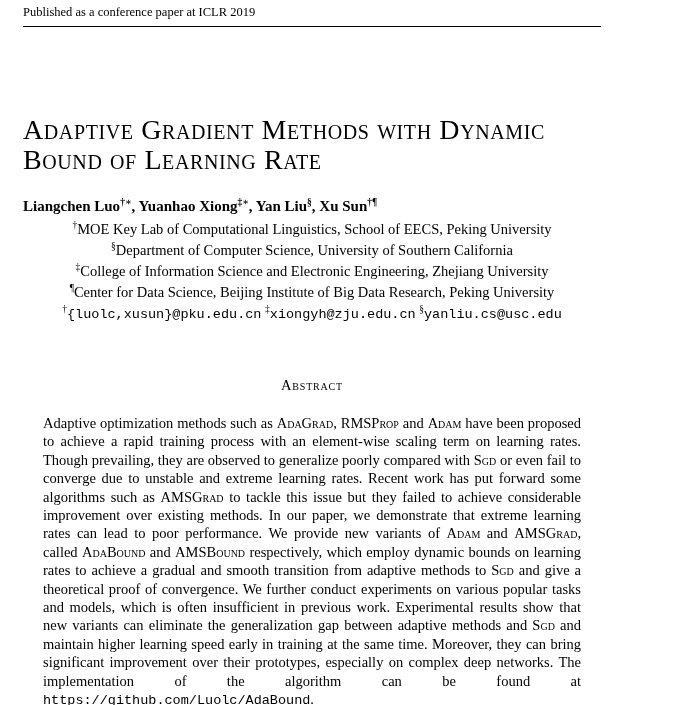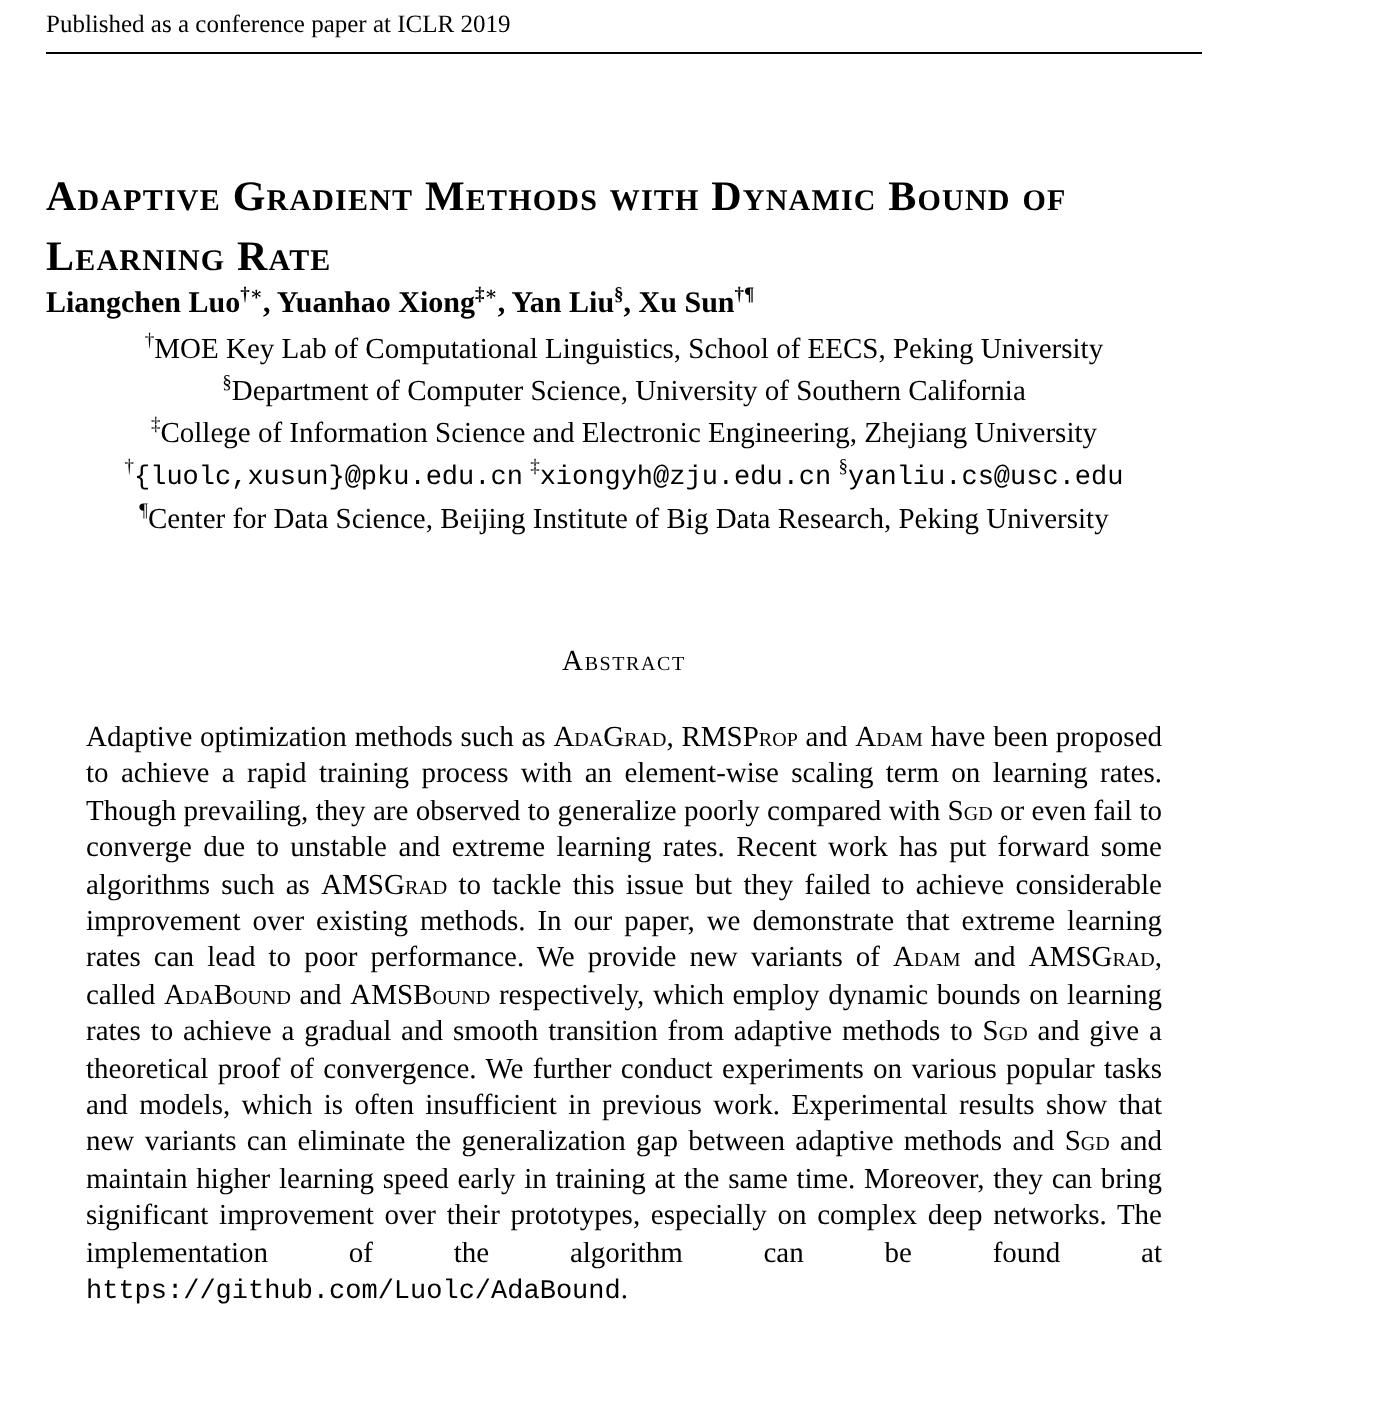--- a/index.html
+++ b/index.html
@@ -8,29 +8,29 @@
     width: 696px; height: 705px;
     font-family: "Liberation Serif", "DejaVu Serif", serif;
     color: #000; overflow: hidden;
   }
   .page { width: 624px; height: 705px; padding: 5px 23px 0 23px; overflow: hidden; }
 
   .pub-line { font-size: 12.5px; line-height: 15px; }
   .rule { border: none; border-top: 1.7px solid #000; margin-top: 6px; }
 
   .title {
-    margin-top: 56px;
+    margin-top: 88px;
     max-width: 620px;
-    font-size: 21px; font-weight: bold;
+    font-size: 28px; font-weight: normal;
     font-variant: small-caps;
     letter-spacing: 0.6px;
     line-height: 30px;
   }
 
-  .authors { font-size: 15px; font-weight: bold; line-height: 19px; }
+  .authors { margin-top: 22px; font-size: 15px; font-weight: bold; line-height: 19px; }
 
   .affiliations { margin-top: 3px; }
   .aff-line { font-size: 14.5px; line-height: 21px; text-align: center; }
 
   sup { font-size: 9.5px; vertical-align: super; line-height: 0; }
 
   .mono { font-family: "Liberation Mono", "DejaVu Sans Mono", monospace; font-size: 13.5px; }
 
   .abstract { margin-top: 52px; }
   .abstract-heading {
@@ -60,22 +60,22 @@
   </div>
 
   <h1 class="title">Adaptive Gradient Methods with Dynamic Bound of Learning Rate</h1>
 
   <div class="authors"><span>Liangchen Luo</span><sup>†∗</sup><span>, Yuanhao Xiong</span><sup>‡∗</sup><span>, Yan Liu</span><sup>§</sup><span>, Xu Sun</span><sup>†¶</sup></div>
 
   <div class="affiliations">
     <div class="aff-line"><sup>†</sup><span>MOE Key Lab of Computational Linguistics, School of EECS, Peking University</span></div>
     <div class="aff-line"><sup>§</sup><span>Department of Computer Science, University of Southern California</span></div>
     <div class="aff-line"><sup>‡</sup><span>College of Information Science and Electronic Engineering, Zhejiang University</span></div>
+    <div class="aff-line"><sup>¶</sup><span>Center for Data Science, Beijing Institute of Big Data Research, Peking University</span></div>
     <div class="aff-line"><sup>†</sup><span class="mono">{luolc,xusun}@pku.edu.cn</span><span> </span><sup>‡</sup><span class="mono">xiongyh@zju.edu.cn</span><span> </span><sup>§</sup><span class="mono">yanliu.cs@usc.edu</span></div>
-    <div class="aff-line"><sup>¶</sup><span>Center for Data Science, Beijing Institute of Big Data Research, Peking University</span></div>
   </div>
 
   <div class="abstract">
     <div class="abstract-heading">Abstract</div>
     <p class="abstract-body"><span>Adaptive optimization methods such as </span><span class="sc">AdaGrad</span><span>, </span><span class="sc">RMSProp</span><span> and </span><span class="sc">Adam</span><span> have been proposed to achieve a rapid training process with an element-wise scaling term on learning rates. Though prevailing, they are observed to generalize poorly compared with </span><span class="sc">Sgd</span><span> or even fail to converge due to unstable and extreme learning rates. Recent work has put forward some algorithms such as </span><span class="sc">AMSGrad</span><span> to tackle this issue but they failed to achieve considerable improvement over existing methods. In our paper, we demonstrate that extreme learning rates can lead to poor performance. We provide new variants of </span><span class="sc">Adam</span><span> and </span><span class="sc">AMSGrad</span><span>, called </span><span class="sc">AdaBound</span><span> and </span><span class="sc">AMSBound</span><span> respectively, which employ dynamic bounds on learning rates to achieve a gradual and smooth transition from adaptive methods to </span><span class="sc">Sgd</span><span> and give a theoretical proof of convergence. We further conduct experiments on various popular tasks and models, which is often insufficient in previous work. Experimental results show that new variants can eliminate the generalization gap between adaptive methods and </span><span class="sc">Sgd</span><span> and maintain higher learning speed early in training at the same time. Moreover, they can bring significant improvement over their prototypes, especially on complex deep networks. The implementation of the algorithm can be found at </span><span class="mono">https://github.com/Luolc/AdaBound</span><span>.</span></p>
   </div>
 
 </div>
 
 </body></html>

